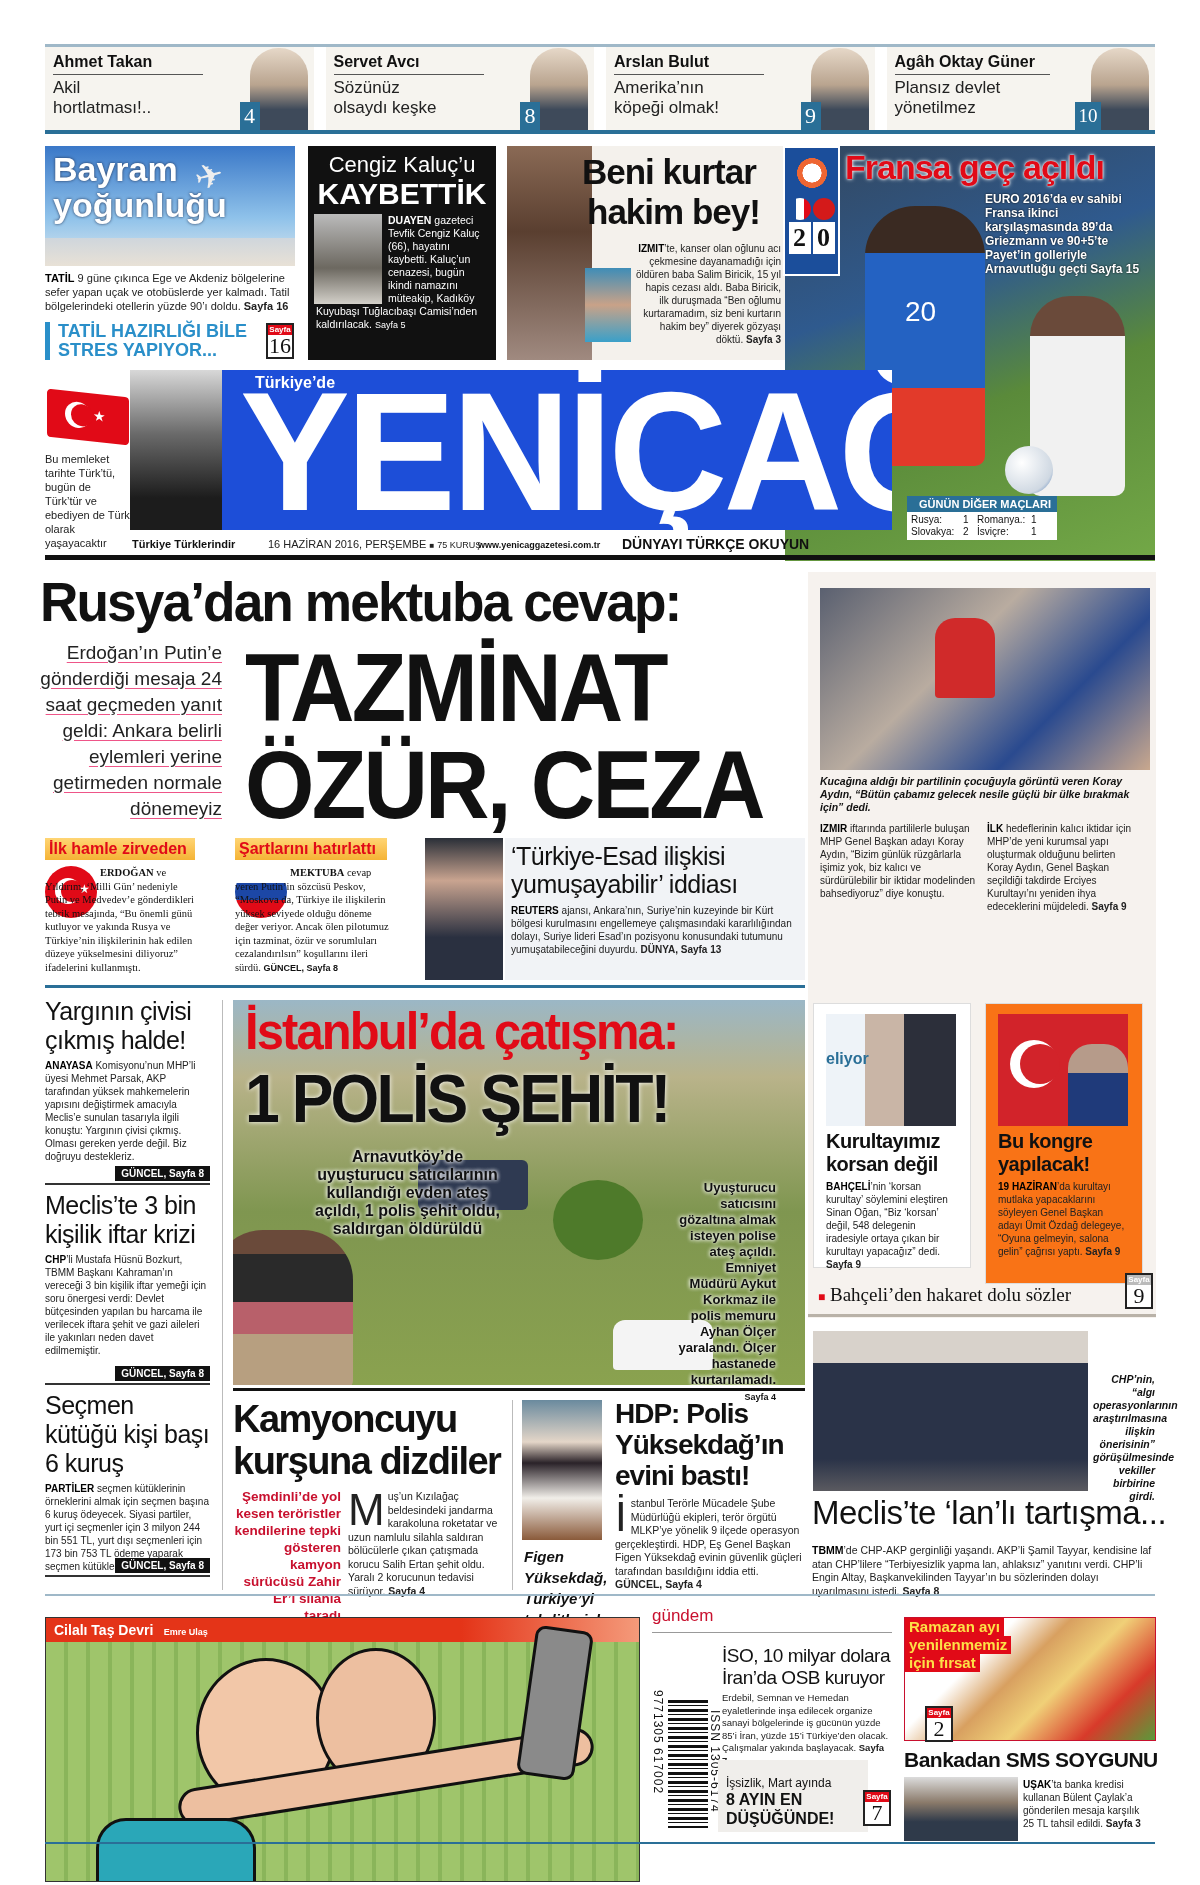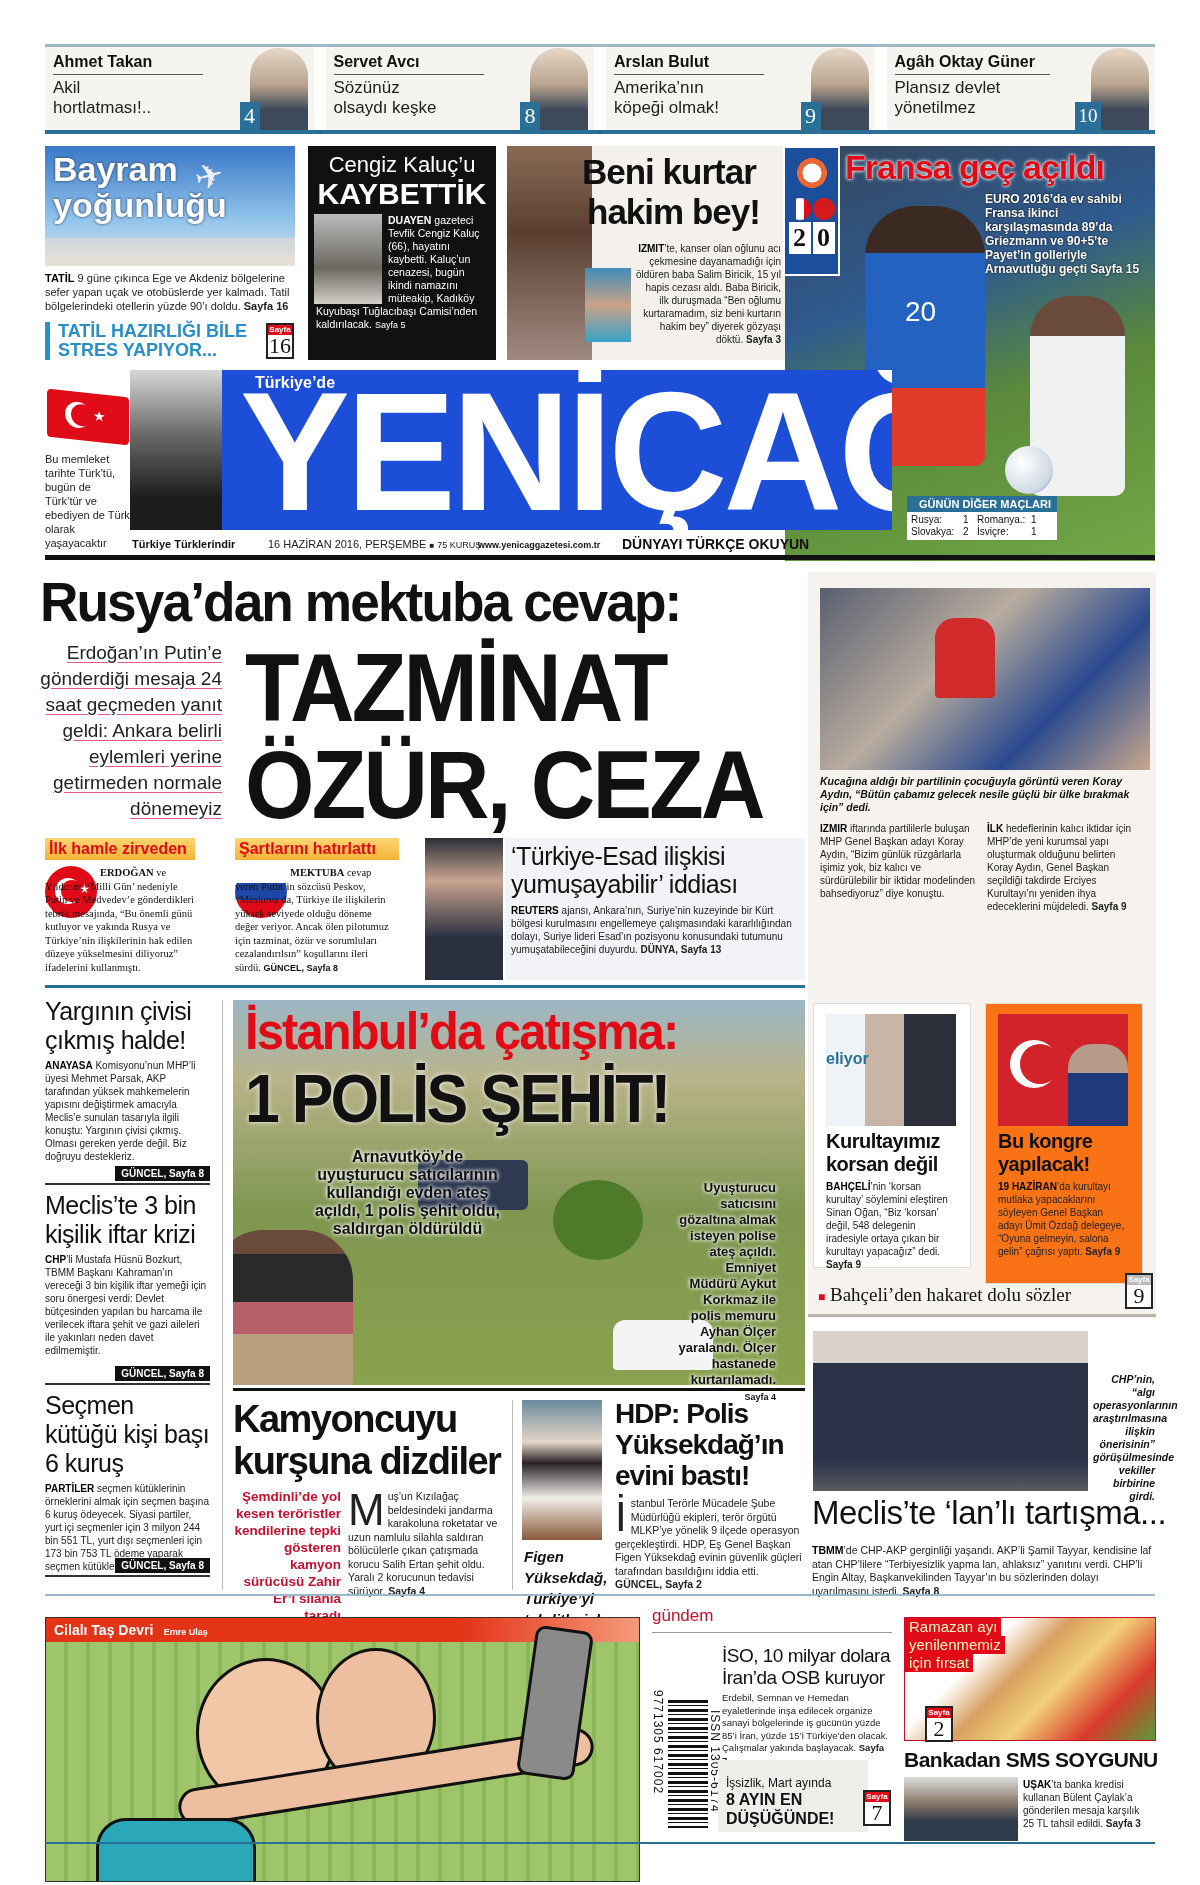--- a/index.html
+++ b/index.html
@@ -15,21 +15,21 @@
   .colname{font-weight:bold;font-size:16px;border-bottom:1px solid #555;width:150px;padding-bottom:3px}
   .coltitle{font-size:17px;color:#222;line-height:20px;margin-top:3px;font-weight:300}
   .colphoto{position:absolute;right:6px;bottom:0;width:58px;height:82px;background:linear-gradient(#e6d8c8,#b9a48f 45%,#3e4a5a 75%);border-radius:28px 28px 0 0}
   .colnum{position:absolute;right:54px;bottom:0;background:#2a6f97;color:#fff;font-family:"Liberation Serif",serif;font-size:22px;width:20px;height:28px;text-align:center;line-height:28px}
   .sky{background:linear-gradient(#3a78c8,#8fc2ea 60%,#dfe9ee)}
   .pitch{background:linear-gradient(160deg,#33475e 0%,#2f5a8e 35%,#5a8a3a 60%,#73a847 100%)}
   .crowd{background:linear-gradient(135deg,#5a6070,#b9aca0 40%,#2a4a8f 70%,#c9a88e)}
   .field{background:linear-gradient(#9bb7c6 0%,#b9b38a 20%,#7f9650 55%,#8aa24f 100%)}
   .cartoon{background:repeating-linear-gradient(90deg,#9fc56b 0 18px,#8ab55a 18px 22px)}
   .redband{background:#1d4ed8}
-  .tagred{background:#e10a17;color:#fef9c3;font-weight:normal}
+  .tagred{background:#e10a17;color:#fde047;font-weight:bold}
   .sayfa-box{position:absolute;width:28px;height:36px;border:2px solid #222;background:#fff;text-align:center;font-family:"Liberation Serif",serif;font-size:22px;line-height:22px}
   .sayfa-box .lbl{display:block;background:#e10a17;color:#fff;font-family:"Liberation Sans",sans-serif;font-size:8px;line-height:10px;font-weight:bold}
   .guncel{background:#111;color:#fff;font-weight:bold;font-size:10px;padding:2px 6px;display:inline-block}
   .hr{height:3px;background:#2a6f97}
   .txt{font-size:11px;line-height:14px;color:#222}
   .txt b{color:#000}
   .serif{font-family:"Liberation Serif",serif}
 </style>
 </head>
 <body>
@@ -150,21 +150,21 @@
 
 <div class="abs b" style="left:45px;top:838px;width:150px;background:linear-gradient(#ffd574,#f5b335);color:#e10a17;font-size:16px;padding:2px 4px">İlk hamle zirveden</div>
 <div class="abs" style="left:45px;top:866px;width:52px;height:52px;border-radius:50%;background:#e10a17">
   <div style="position:absolute;left:10px;top:12px;width:26px;height:26px;border-radius:50%;background:#fff"></div>
   <div style="position:absolute;left:16px;top:14px;width:22px;height:22px;border-radius:50%;background:#e10a17"></div>
   <div style="position:absolute;left:34px;top:16px;color:#fff;font-size:12px">★</div>
 </div>
 <div class="abs serif" style="left:45px;top:866px;width:150px;font-size:10.5px;line-height:13.5px;text-indent:55px">
   <b>ERDOĞAN</b><span> ve Yıldırım, ‘Milli Gün’ nedeniyle Putin ve Medvedev’e gönderdikleri tebrik mesajında, “Bu önemli günü kutluyor ve yakında Rusya ve Türkiye’nin ilişkilerinin hak edilen düzeye yükselmesini diliyoruz” ifadelerini kullanmıştı.</span>
 </div>
-<div class="abs b" style="left:235px;top:838px;width:164px;background:linear-gradient(#ffd574,#f5b335);color:#e10a17;font-size:16px;padding:2px 4px">Şartlarını hatırlattı</div>
+<div class="abs b" style="left:235px;top:838px;width:152px;background:linear-gradient(#ffd574,#f5b335);color:#e10a17;font-size:16px;padding:2px 4px">Şartlarını hatırlattı</div>
 <div class="abs" style="left:235px;top:866px;width:52px;height:52px;border-radius:50%;background:linear-gradient(#fff 33%,#1c47a6 33% 66%,#e10a17 66%)"></div>
 <div class="abs serif" style="left:235px;top:866px;width:160px;font-size:10.5px;line-height:13.5px;text-indent:55px">
   <b>MEKTUBA</b><span> cevap veren Putin’in sözcüsü Peskov, “Moskova da, Türkiye ile ilişkilerin yüksek seviyede olduğu döneme değer veriyor. Ancak ölen pilotumuz için tazminat, özür ve sorumluları cezalandırılsın” koşullarını ileri sürdü.</span> <span class="sayfa" style="font-family:'Liberation Sans',sans-serif;font-size:9px">GÜNCEL, Sayfa 8</span>
 </div>
 <div class="abs" style="left:425px;top:838px;width:78px;height:142px;background:linear-gradient(#2a2f38,#c9a490 30%,#2a3040 70%)"></div>
 <div class="abs" style="left:505px;top:838px;width:300px;height:142px;background:#f1f3f6;padding:4px 6px">
   <div style="font-size:25px;line-height:28px;font-weight:300;letter-spacing:-0.5px">‘Türkiye-Esad ilişkisi yumuşayabilir’ iddiası</div>
   <div class="txt" style="font-size:10px;line-height:13px;margin-top:6px"><b>REUTERS</b><span> ajansı, Ankara’nın, Suriye’nin kuzeyinde bir Kürt bölgesi kurulmasını engellemeye çalışmasındaki kararlılığından dolayı, Suriye lideri Esad’ın pozisyonu konusundaki tutumunu yumuşatabileceğini duyurdu.</span> <span class="sayfa">DÜNYA, Sayfa 13</span></div>
 </div>
 <div class="abs hr" style="left:45px;top:985px;width:760px"></div>
@@ -219,21 +219,21 @@
     <span style="float:left;font-size:44px;line-height:40px;margin-right:3px;font-weight:300">M</span><span>uş’un Kızılağaç beldesindeki jandarma karakoluna roketatar ve uzun namlulu silahla saldıran bölücülerle çıkan çatışmada korucu Salih Ertan şehit oldu. Yaralı 2 korucunun tedavisi sürüyor.</span> <span class="sayfa">Sayfa 4</span>
   </div>
 </div>
 <div class="abs" style="left:512px;top:1400px;width:1px;height:190px;background:#bbb"></div>
 
 <div class="abs" style="left:522px;top:1400px;width:80px;height:140px;background:linear-gradient(#6a8a9e,#e4d6c8 30%,#2a2228 45%,#f1eee9 70%,#8a5a3a)"></div>
 <div class="abs b" style="left:524px;top:1546px;width:84px;font-style:italic;font-size:15px;line-height:21px">Figen Yüksekdağ, Türkiye’yi tehditleriyle biliniyor.</div>
 <div class="abs" style="left:615px;top:1398px;width:190px">
   <div class="b" style="font-size:28px;line-height:31px;letter-spacing:-1px">HDP: Polis Yüksekdağ’ın evini bastı!</div>
   <div class="txt" style="font-size:10.5px;line-height:13.5px;margin-top:6px">
-    <span style="float:left;font-size:42px;line-height:40px;margin-right:4px;font-weight:300">İ</span><span>stanbul Terörle Mücadele Şube Müdürlüğü ekipleri, terör örgütü MLKP’ye yönelik 9 ilçede operasyon gerçekleştirdi. HDP, Eş Genel Başkan Figen Yüksekdağ evinin güvenlik güçleri tarafından basıldığını iddia etti.</span> <span class="sayfa">GÜNCEL, Sayfa 2</span>
+    <span style="float:left;font-size:42px;line-height:40px;margin-right:4px;font-weight:300">İ</span><span>stanbul Terörle Mücadele Şube Müdürlüğü ekipleri, terör örgütü MLKP’ye yönelik 9 ilçede operasyon gerçekleştirdi. HDP, Eş Genel Başkan Figen Yüksekdağ evinin güvenlik güçleri tarafından basıldığını iddia etti.</span> <span class="sayfa">GÜNCEL, Sayfa 4</span>
   </div>
 </div>
 
 <div class="abs" style="left:808px;top:990px;width:348px;height:328px;background:#f6f2ee"></div>
 <div class="abs" style="left:813px;top:1003px;width:158px;height:265px;background:#fff;border:1px solid #ddd;padding:10px 12px">
   <div style="width:130px;height:112px;background:linear-gradient(90deg,#eef3f8 0 30%,#c9b5a6 30% 60%,#2c2f3a 60%);position:relative">
     <span style="position:absolute;left:0;top:36px;color:#2a6f97;font-size:16px;font-weight:bold">eliyor</span>
   </div>
   <div class="b" style="font-size:20px;line-height:23px;margin-top:4px;letter-spacing:-0.5px">Kurultayımız korsan değil</div>
   <div class="txt" style="font-size:10px;line-height:13px;margin-top:4px"><b>BAHÇELİ</b><span>’nin ‘korsan kurultay’ söylemini eleştiren Sinan Oğan, “Biz ‘korsan’ değil, 548 delegenin iradesiyle ortaya çıkan bir kurultayı yapacağız” dedi.</span> <span class="sayfa">Sayfa 9</span></div>

